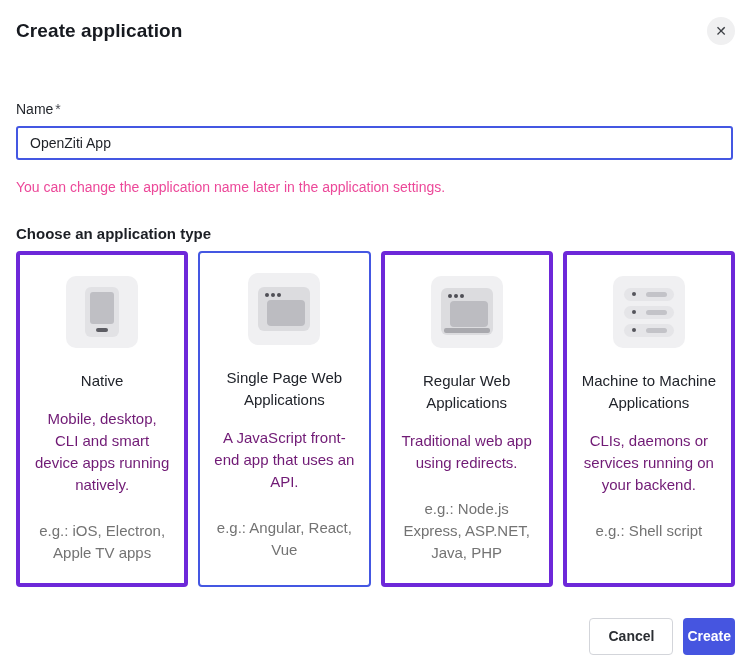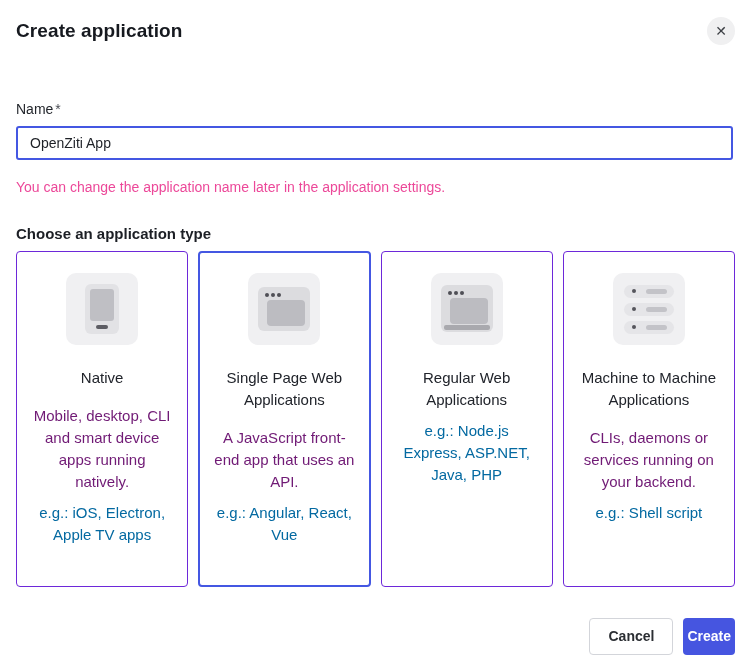--- a/index.html
+++ b/index.html
@@ -37,27 +37,27 @@
 
   
   .section-label { margin: 27px 16px 0 16px; font-size: 15px; font-weight: 600; color: #1c1f25; line-height: 20px; }
 
   .card-grid {
     display: grid; grid-template-columns: repeat(4, 1fr); gap: 10px;
     margin: 7px 14px 0 16px;
   }
   .type-card {
     height: 336px; background: #fff;
-    border: 1px solid #6d28d9; border-radius: 4px;
+    border: 4px solid #6d28d9; border-radius: 4px;
     padding: 21px 14px 12px 14px; text-align: center; cursor: pointer;
   }
   .type-card.selected { border: 2px solid #4457e2; padding: 20px 13px 0 13px; }
   .card-title { margin-top: 22px; font-size: 15px; font-weight: 500; color: #21242b; line-height: 22px; }
   .card-desc { margin-top: 16px; font-size: 15px; color: #701a75; line-height: 22px; }
-  .card-example { margin-top: 9px; font-size: 15px; color: #0369a1; line-height: 22px; }
+  .card-example { margin-top: 24px; font-size: 15px; color: #737373; line-height: 22px; }
 
   
   .icon-tile { width: 72px; height: 72px; background: #f0f0f2; border-radius: 10px; margin: 0 auto; position: relative; }
 
   .phone-body { position: absolute; width: 34px; height: 50px; background: #e2e2e5; border-radius: 6px; left: 19px; top: 11px; }
   .phone-screen { position: absolute; width: 24px; height: 32px; background: #bfbfc4; border-radius: 3px; left: 5px; top: 5px; }
   .phone-home { position: absolute; width: 12px; height: 4px; background: #5d5d64; border-radius: 2px; left: 11px; bottom: 5px; }
 
   .browser-window { position: absolute; width: 52px; height: 44px; background: #dcdcdf; border-radius: 6px; left: 10px; top: 14px; }
   .browser-window.tall { height: 47px; top: 12px; }
@@ -137,20 +137,21 @@
           <div class="win-dots">
               <i></i>
               <i></i>
               <i></i>
             </div>
           <div class="browser-content"></div>
           <div class="browser-base"></div>
         </div>
       </div>
       <div class="card-title">Regular Web Applications</div>
+      <div class="card-desc">Traditional web app using redirects.</div>
       <div class="card-example">e.g.: Node.js Express, ASP.NET, Java, PHP</div>
     </div>
 
     <div class="type-card">
       <div class="icon-tile">
         <div class="m2m-stack">
           <div class="m2m-row">
               <div class="m2m-dot"></div>
               <div class="m2m-pill"></div>
             </div>

